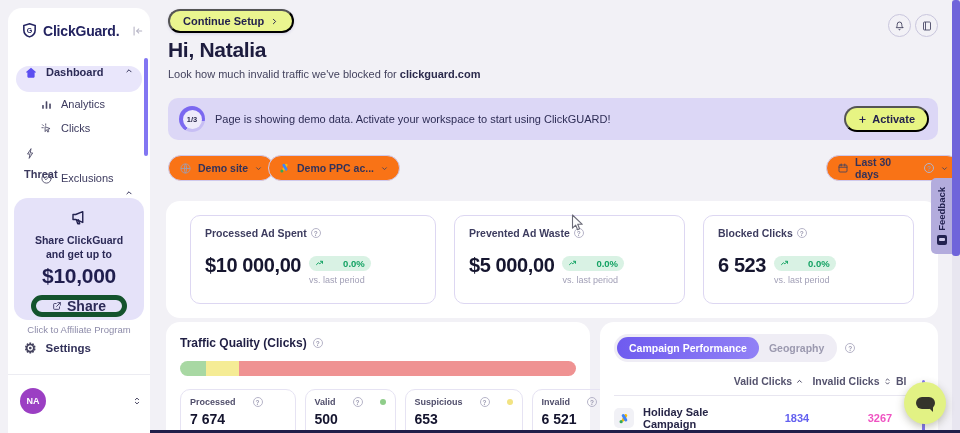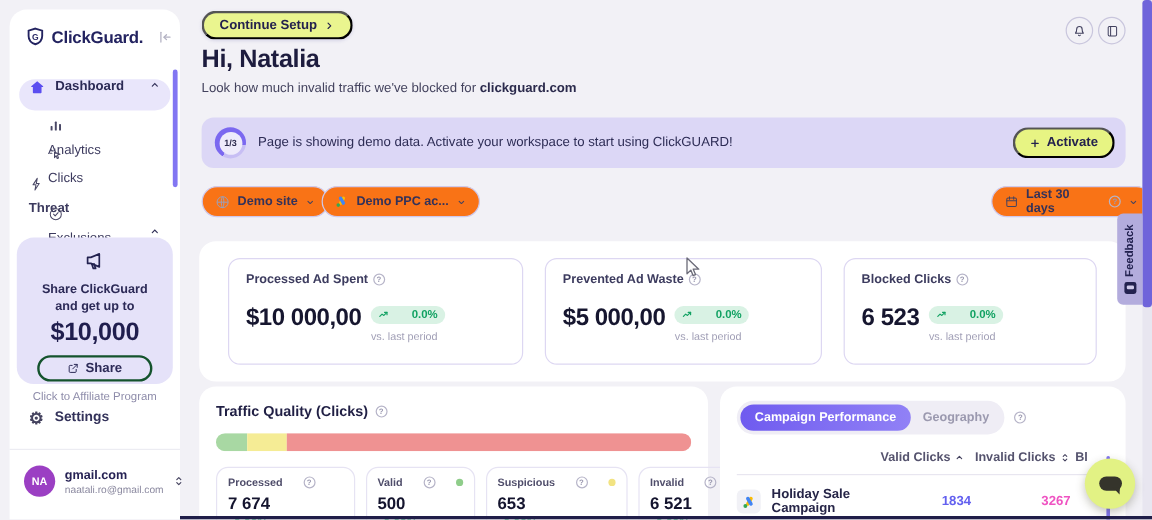--- a/index.html
+++ b/index.html
@@ -10,26 +10,26 @@
   
   .sidebar { position:absolute; left:8px; top:8px; width:142px; height:425px; background:#fff; border-radius:14px 14px 0 0; z-index:5; }
   .logo-row { position:absolute; top:14px; left:13px; right:6px; display:flex; align-items:center; gap:5px; }
   .logo-text { font-size:14px; font-weight:bold; color:#232360; letter-spacing:-0.2px; }
   .collapse { margin-left:auto; opacity:.75; cursor:pointer; }
   .side-scroll { position:absolute; right:2px; top:50px; width:4px; height:98px; background:#8276f2; border-radius:2px; }
 
   .nav-item { position:absolute; left:8px; right:8px; height:26px; display:flex; gap:8px; font-size:11px; color:#3c3a5e; font-weight:600; padding:0 8px; cursor:pointer; }
   .nav-item.active { background:#e9e6fb; border-radius:14px; color:#2b2a55; }
   .nav-item .chev { margin-left:auto; }
-  .nav-item.child { padding-left:24px; font-weight:400;flex-direction:column; }
+  .nav-item.child { padding-left:24px; font-weight:400; }
 
   .promo { position:absolute; left:6px; right:6px; top:190px; height:122px; background:#e5e2f9; border-radius:14px; text-align:center; padding-top:9px; }
   .promo-head { font-size:10.5px; font-weight:600; color:#2c2a57; line-height:1.35; padding:2px 12px 0; }
   .promo-amount { font-size:21px; font-weight:bold; color:#201e4e; margin-top:3px; letter-spacing:-0.3px; }
-  .share-btn { margin:7px auto 0; width:96px; height:22px; border:2px solid #14532d; border-radius:12px; background:transparent; display:flex; align-items:center; justify-content:center; gap:5px; font-size:11px; font-weight:600; color:#2c2a57; cursor:pointer; }
+  .share-btn { margin:7px auto 0; width:96px; height:22px; border:5px solid #14532d; border-radius:12px; background:transparent; display:flex; align-items:center; justify-content:center; gap:5px; font-size:14px; font-weight:600; color:#2c2a57; cursor:pointer; }
   .promo-foot { font-size:9.5px; color:#8e8caa; margin-top:7px; }
 
   .settings-row { position:absolute; left:16px; top:333px; display:flex; align-items:center; gap:9px; font-size:11.5px; font-weight:600; color:#33325a; cursor:pointer; }
   .gear { font-size:14px; color:#45435f; line-height:1; }
   .side-div { position:absolute; left:0; right:0; top:366px; border-top:1px solid #ececf2; }
   .account { position:absolute; left:12px; right:8px; top:380px; display:flex; align-items:center; gap:8px; cursor:pointer; }
   .avatar { width:26px; height:26px; border-radius:50%; background:#9b3fc3; color:#fff; font-size:9px; font-weight:bold; display:grid; place-items:center; flex:0 0 26px; }
   .acct-name { font-size:10.5px; font-weight:bold; color:#262254; }
   .acct-email { font-size:8.5px; color:#8a889f; margin-top:1px; }
   .acct-chev { margin-left:auto; }
@@ -211,24 +211,20 @@
   </div>
 
   <div class="settings-row">
     <span class="gear">⚙</span>
     <span>Settings</span>
   </div>
   <div class="side-div"></div>
 
   <div class="account">
     <div class="avatar">NA</div>
-    <div>
-      <div class="acct-name">gmail.com</div>
-      <div class="acct-email">naatali.ro@gmail.com</div>
-    </div>
     <span class="acct-chev">
         <svg width="10" height="12" viewBox="0 0 24 24" fill="none" stroke="#45435f" stroke-width="2.4" stroke-linecap="round" stroke-linejoin="round">
           <path d="m8 9 4-4 4 4"></path>
           <path d="m8 15 4 4 4-4"></path>
         </svg>
       </span>
   </div>
 </div>
 
 <button class="pill-btn continue">

